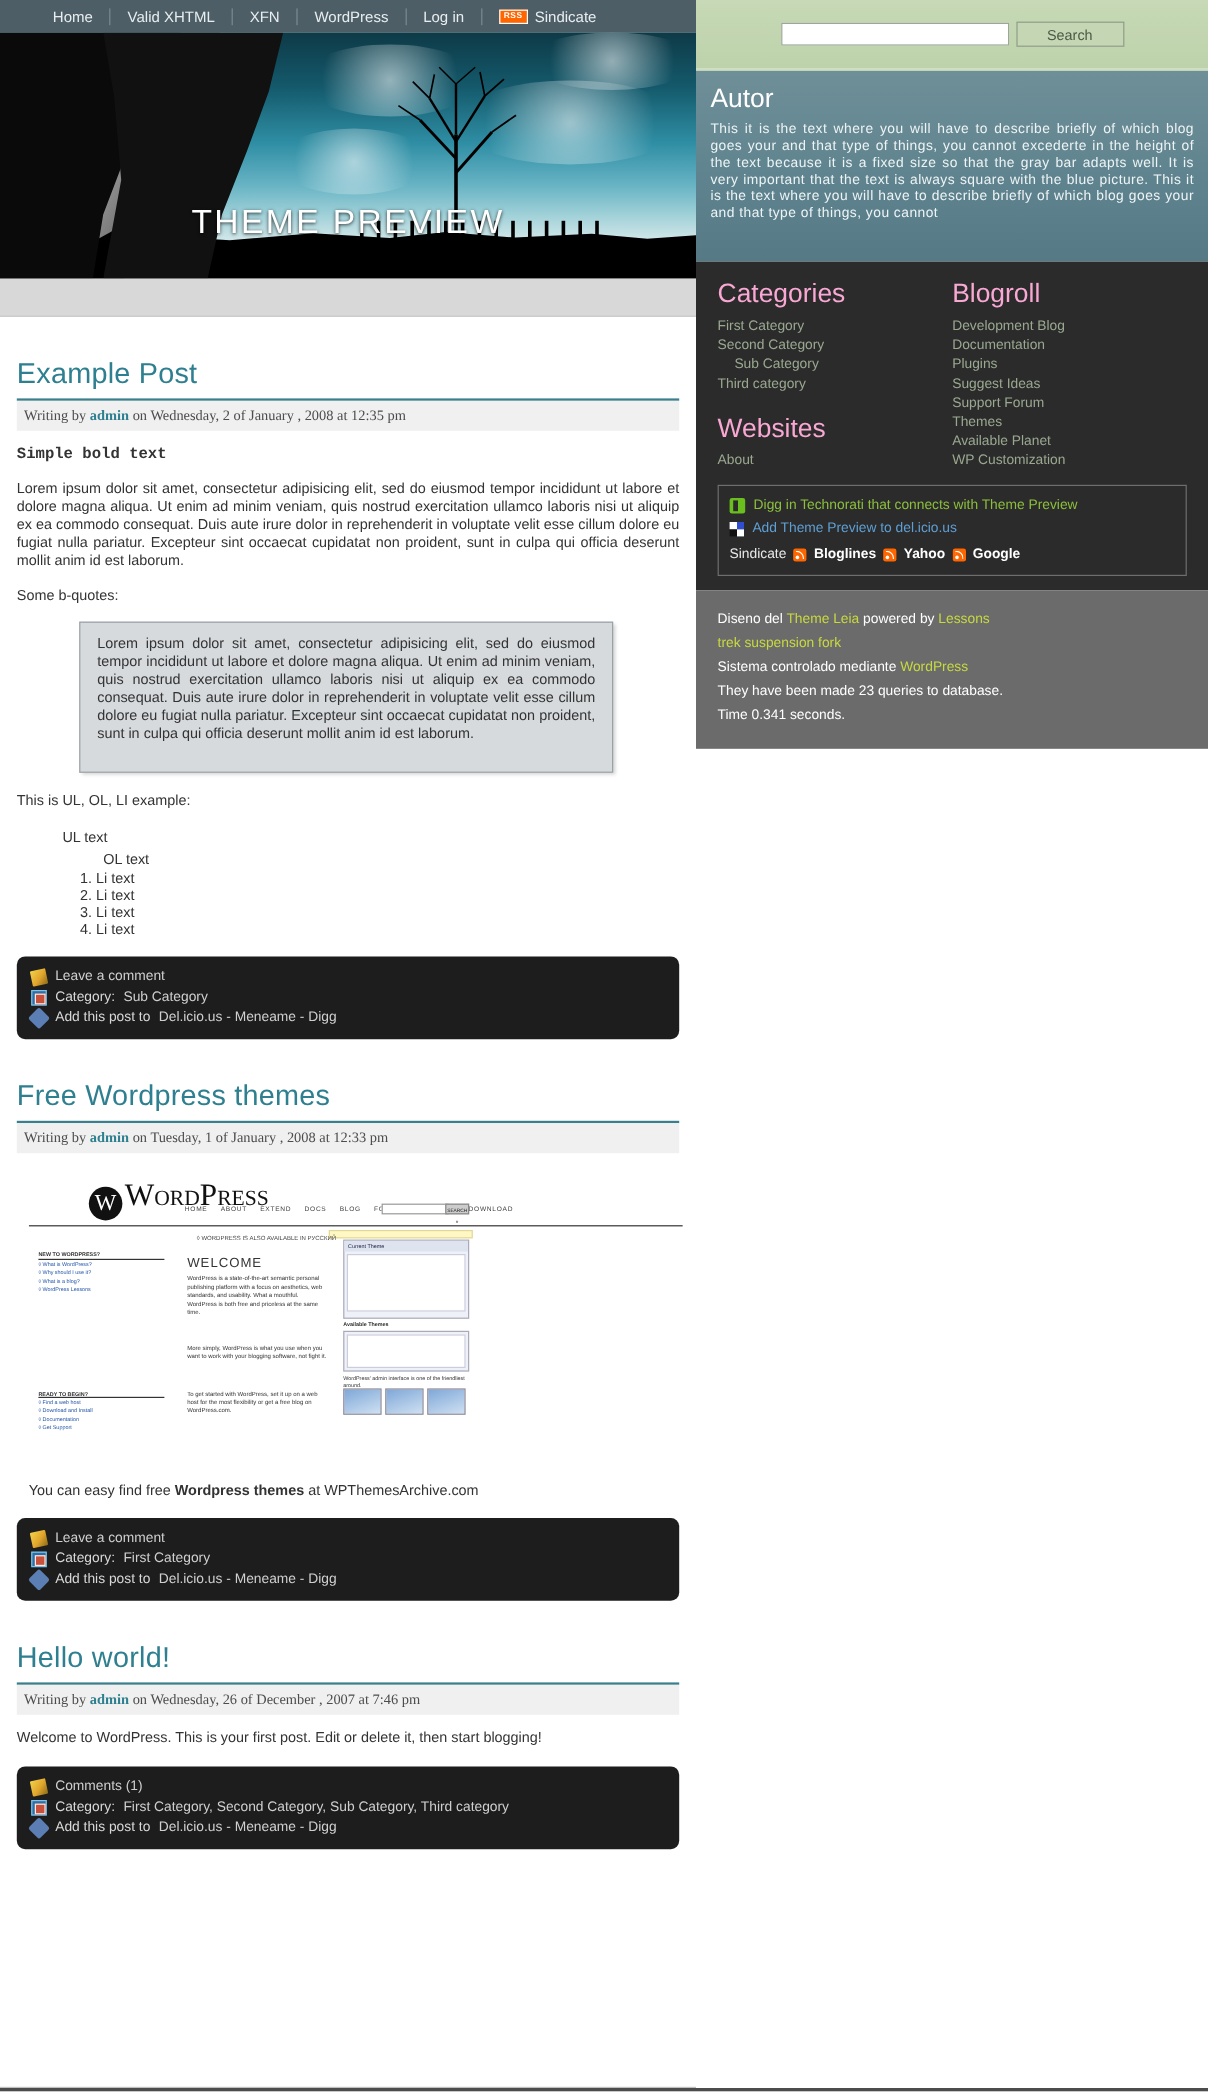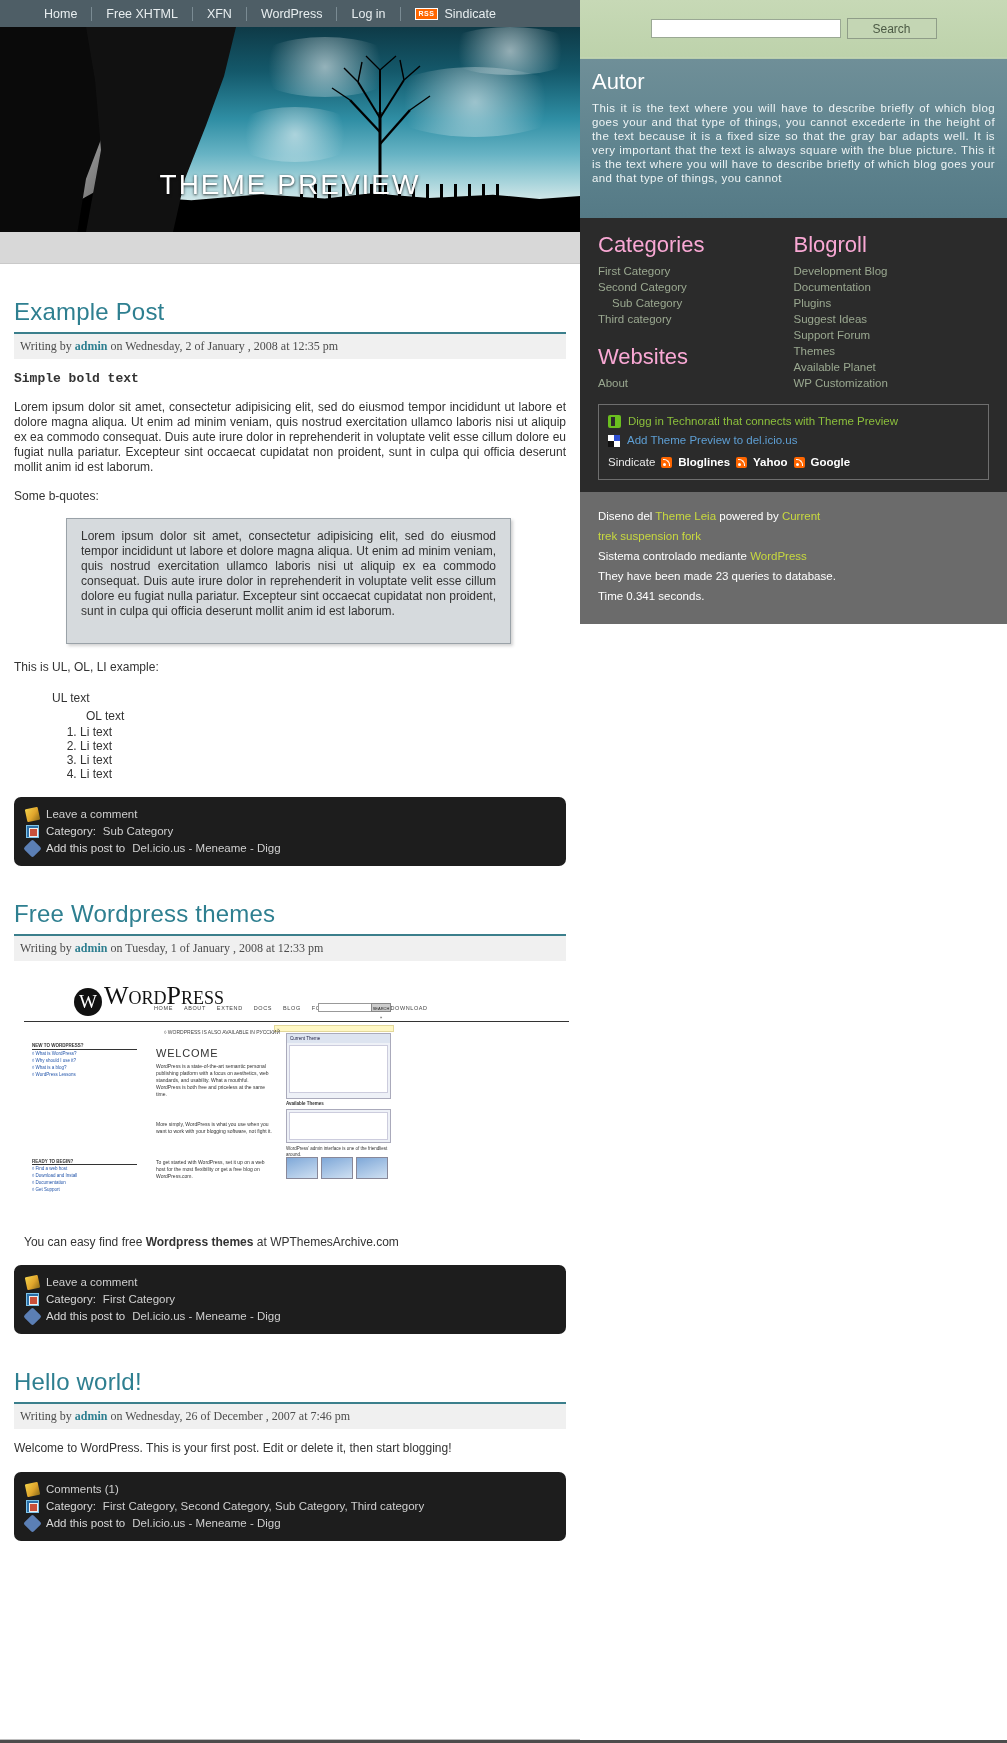--- a/index.html
+++ b/index.html
@@ -268,21 +268,21 @@
 </style>
 </head>
 <body>
 
 <div id="page">
 
   <div id="left-col">
 
     <div id="topnav">
       <div class="navitem">Home</div>
-      <div class="navitem">Free XHTML</div>
+      <div class="navitem">Valid XHTML</div>
       <div class="navitem">XFN</div>
       <div class="navitem">WordPress</div>
       <div class="navitem">Log in</div>
       <div class="navitem last">
         <span class="rssbadge">RSS</span>
         <span>Sindicate</span>
       </div>
     </div>
 
     <div id="hero">
@@ -568,21 +568,21 @@
           <span class="rssmini"></span>
           <a>Yahoo</a>
           <span class="rssmini"></span>
           <a>Google</a>
         </div>
       </div>
     </div>
 
     <div id="footer">
       <div>
-        <span>Diseno del </span><a class="y">Theme Leia</a><span> powered by </span><a class="y">Current</a>
+        <span>Diseno del </span><a class="y">Theme Leia</a><span> powered by </span><a class="y">Lessons</a>
       </div>
       <div>
         <a class="y">trek suspension fork</a>
       </div>
       <div>
         <span>Sistema controlado mediante </span><a class="w">WordPress</a>
       </div>
       <div>They have been made 23 queries to database.</div>
       <div>Time 0.341 seconds.</div>
     </div>

